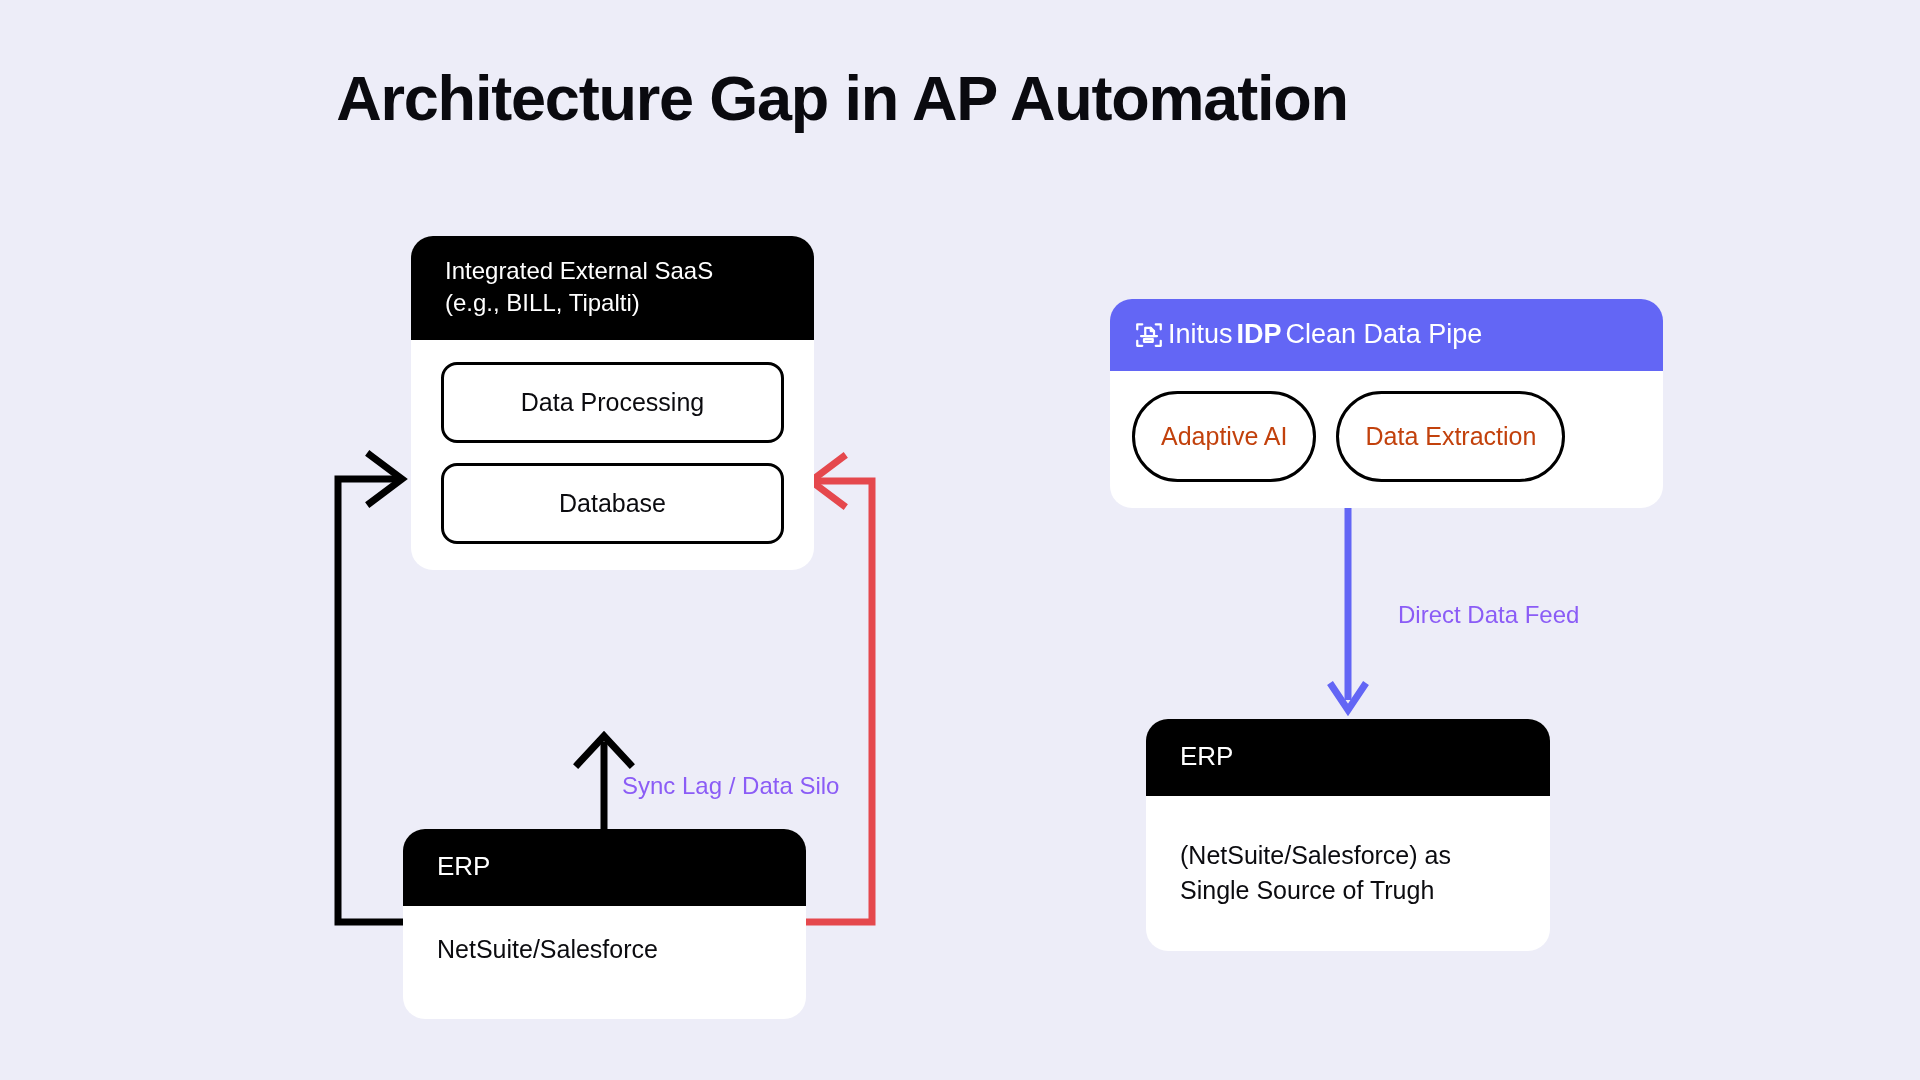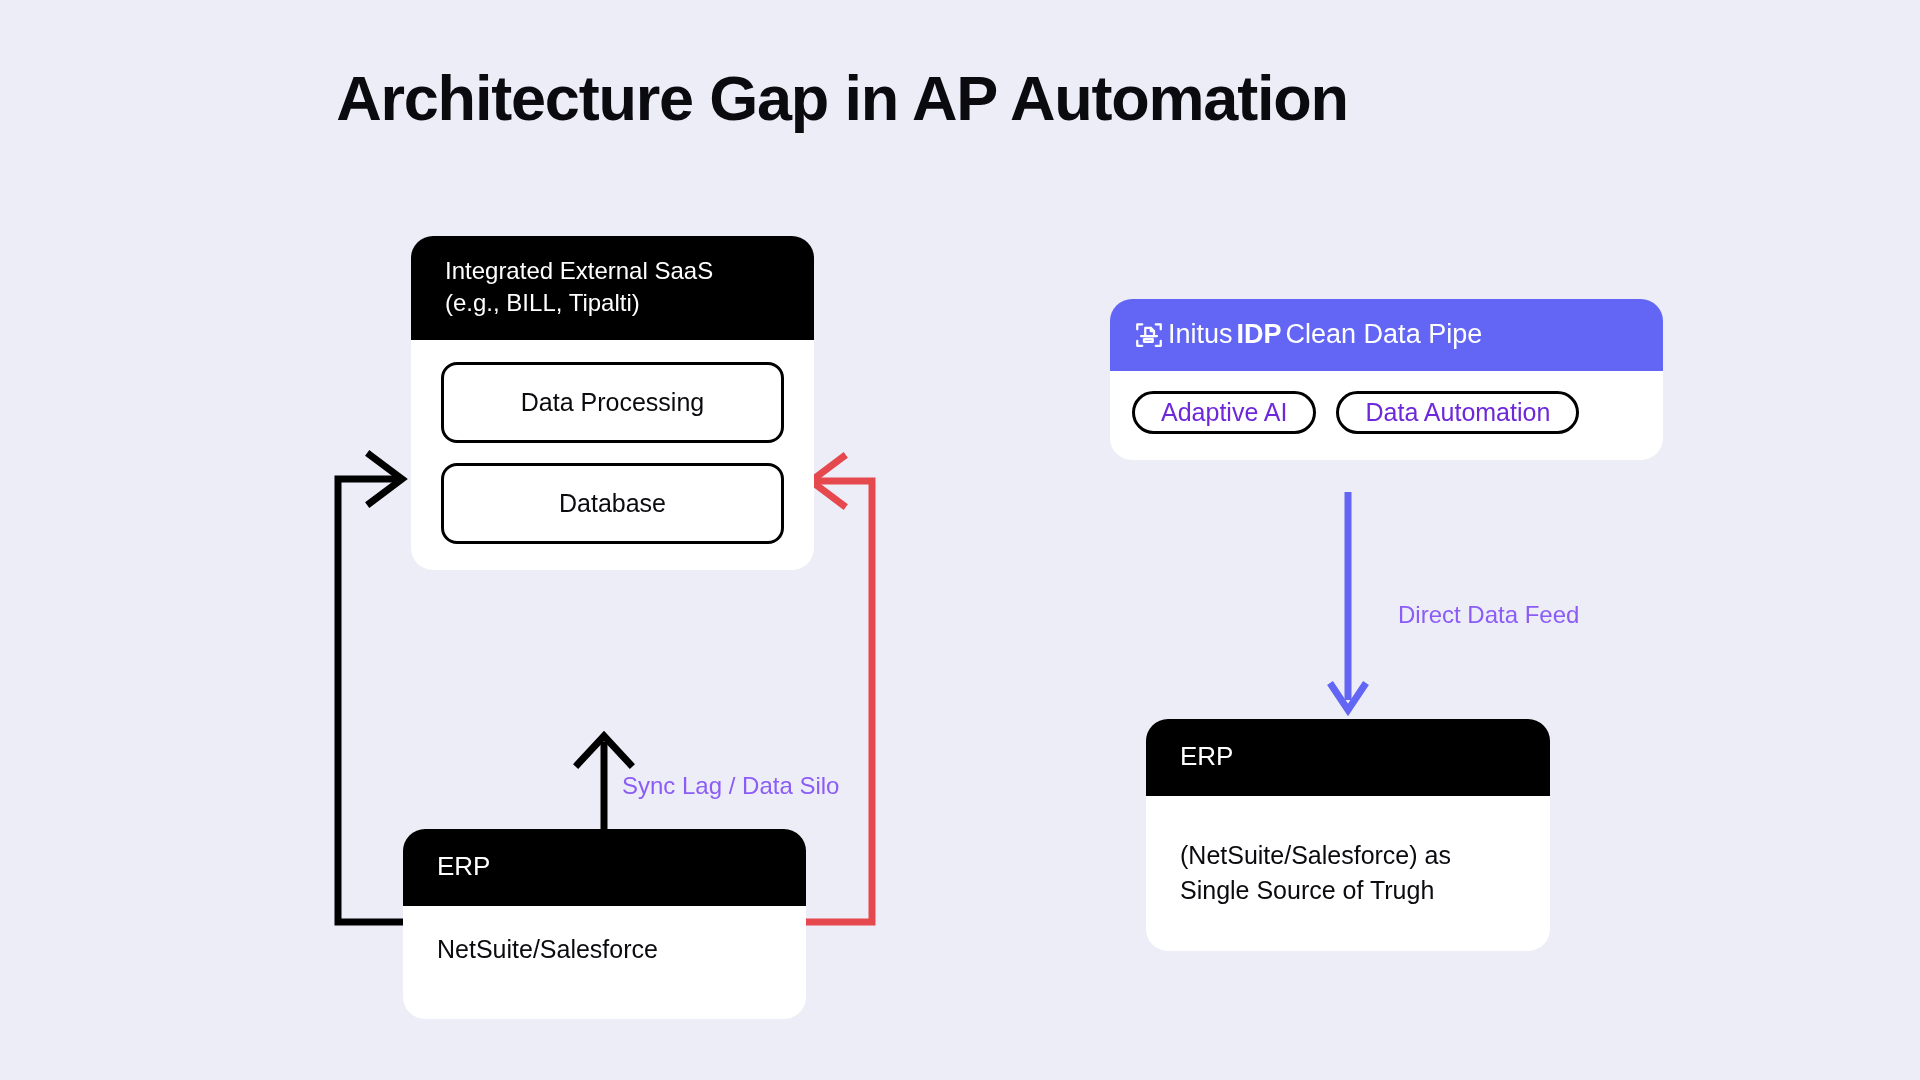--- a/index.html
+++ b/index.html
@@ -89,22 +89,22 @@
     padding: 23px 12px;
   }
 
   .pill + .pill { margin-top: 20px; }
 
   .chip {
     border: 3px solid #000000;
     border-radius: 999px;
     background: #FFFFFF;
     font-size: 25px;
-    color: #6d28d9;
-    padding: 4px 26px;
+    color: #c2410c;
+    padding: 28px 26px;
     white-space: nowrap;
   }
 
   
   #saas-card {
     left: 403px;
     top: 236px;
     width: 403px;
     margin-left: 8px;
   }
@@ -247,21 +247,21 @@
           <path d="M5.6 12.8h12.8"></path>
           <path d="M8 15.2h7v2.2H8z"></path>
         </svg>
       </span>
       <span class="brand-light">Initus</span>
         <span class="brand-bold">IDP</span>
         <span class="brand-light"> Clean Data Pipe</span>
     </div>
     <div class="card-body">
       <div class="chip">Adaptive AI</div>
-      <div class="chip">Data Automation</div>
+      <div class="chip">Data Extraction</div>
     </div>
   </div>
 
   <div class="edge-label" id="label-feed">Direct Data Feed</div>
 
   <div class="card" id="erp-right-card">
     <div class="card-head">ERP</div>
     <div class="card-body">
       <div>(NetSuite/Salesforce) as</div>
       <div>Single Source of Trugh</div>

